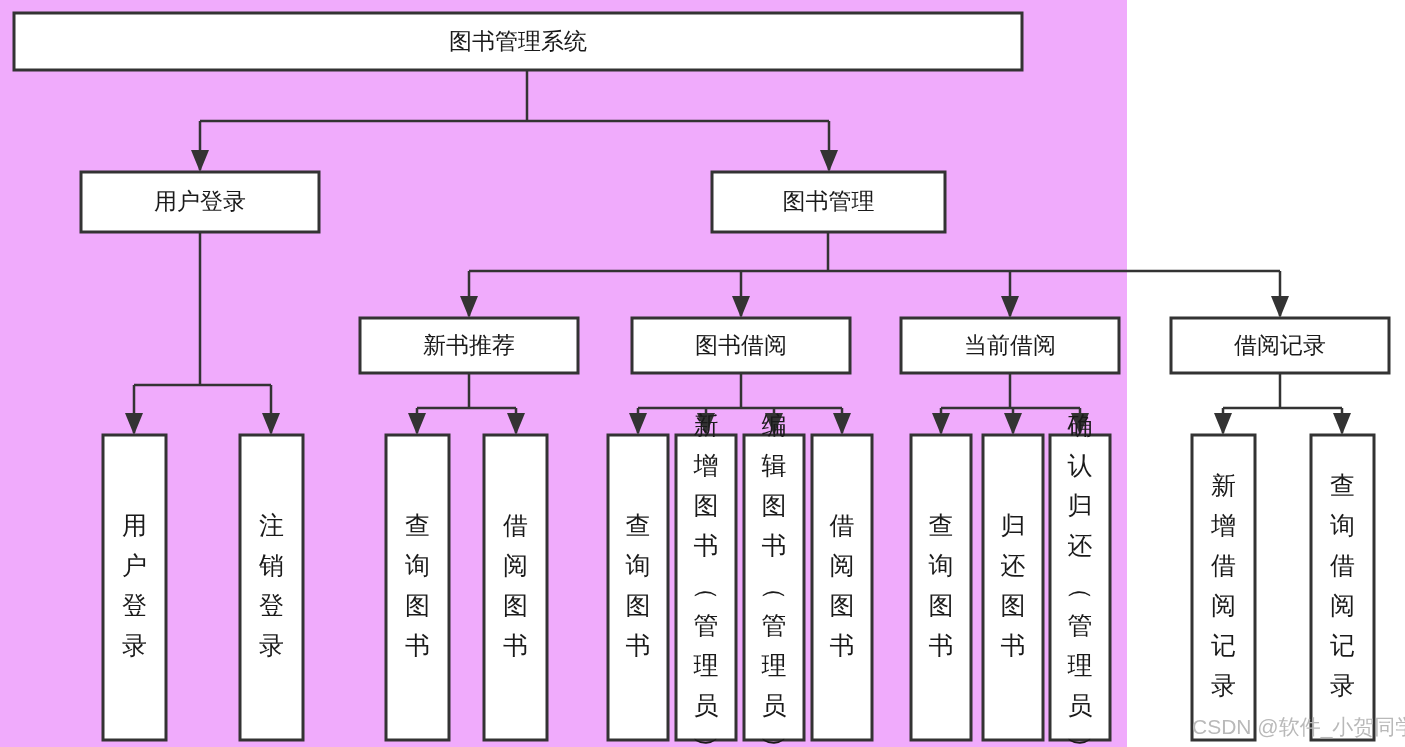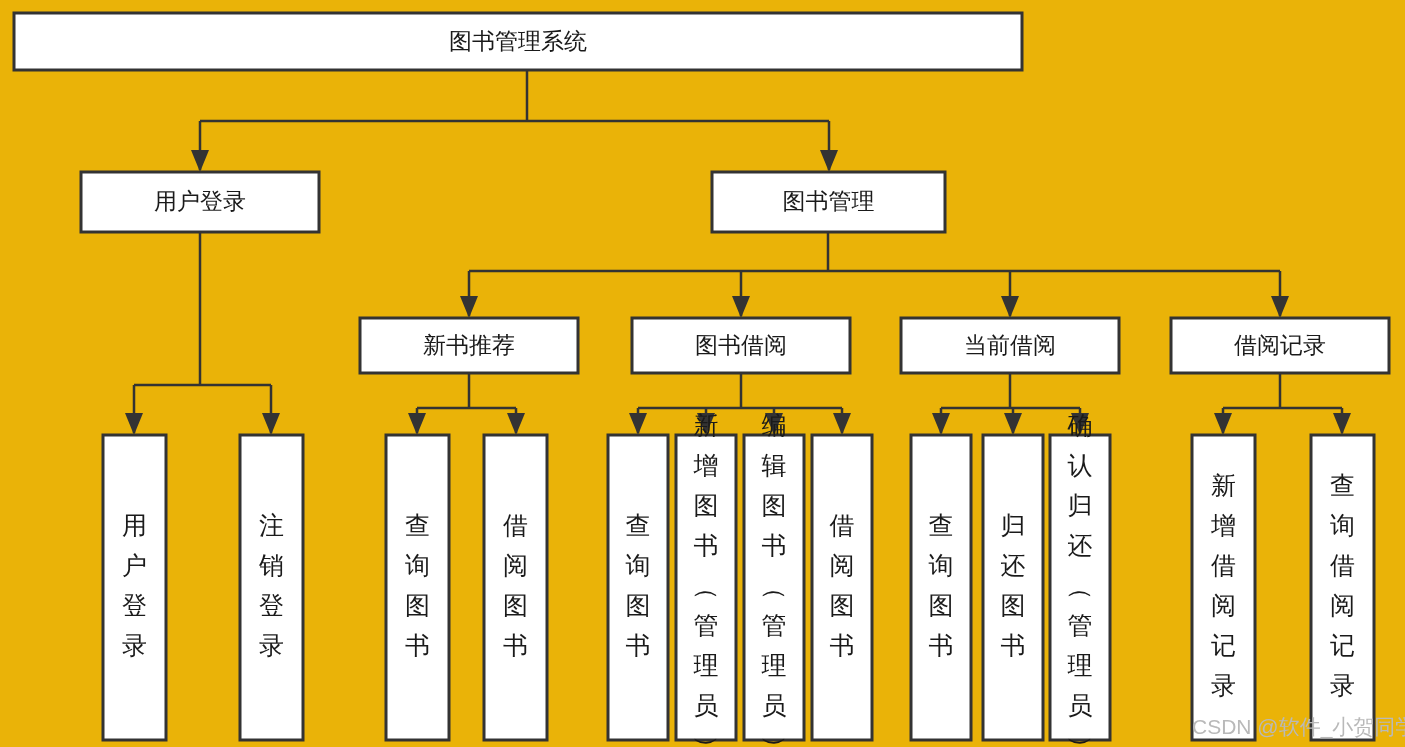--- a/index.html
+++ b/index.html
@@ -9,23 +9,23 @@
     background: #ffffff;
   }
   body {
     width: 1405px;
     height: 747px;
     font-family: "Liberation Sans", "DejaVu Sans", sans-serif;
     overflow: hidden;
   }
   #diagram-root {
     position: relative;
-    width: 1405px;
+    width: 1127px;
     height: 747px;
-    background: #eab308;
+    background: #f0abfc;
   }
   svg#flowchart {
     position: absolute;
     top: 0;
     left: 0;
     width: 1405px;
     height: 747px;
     display: block;
   }
   .node-box {

